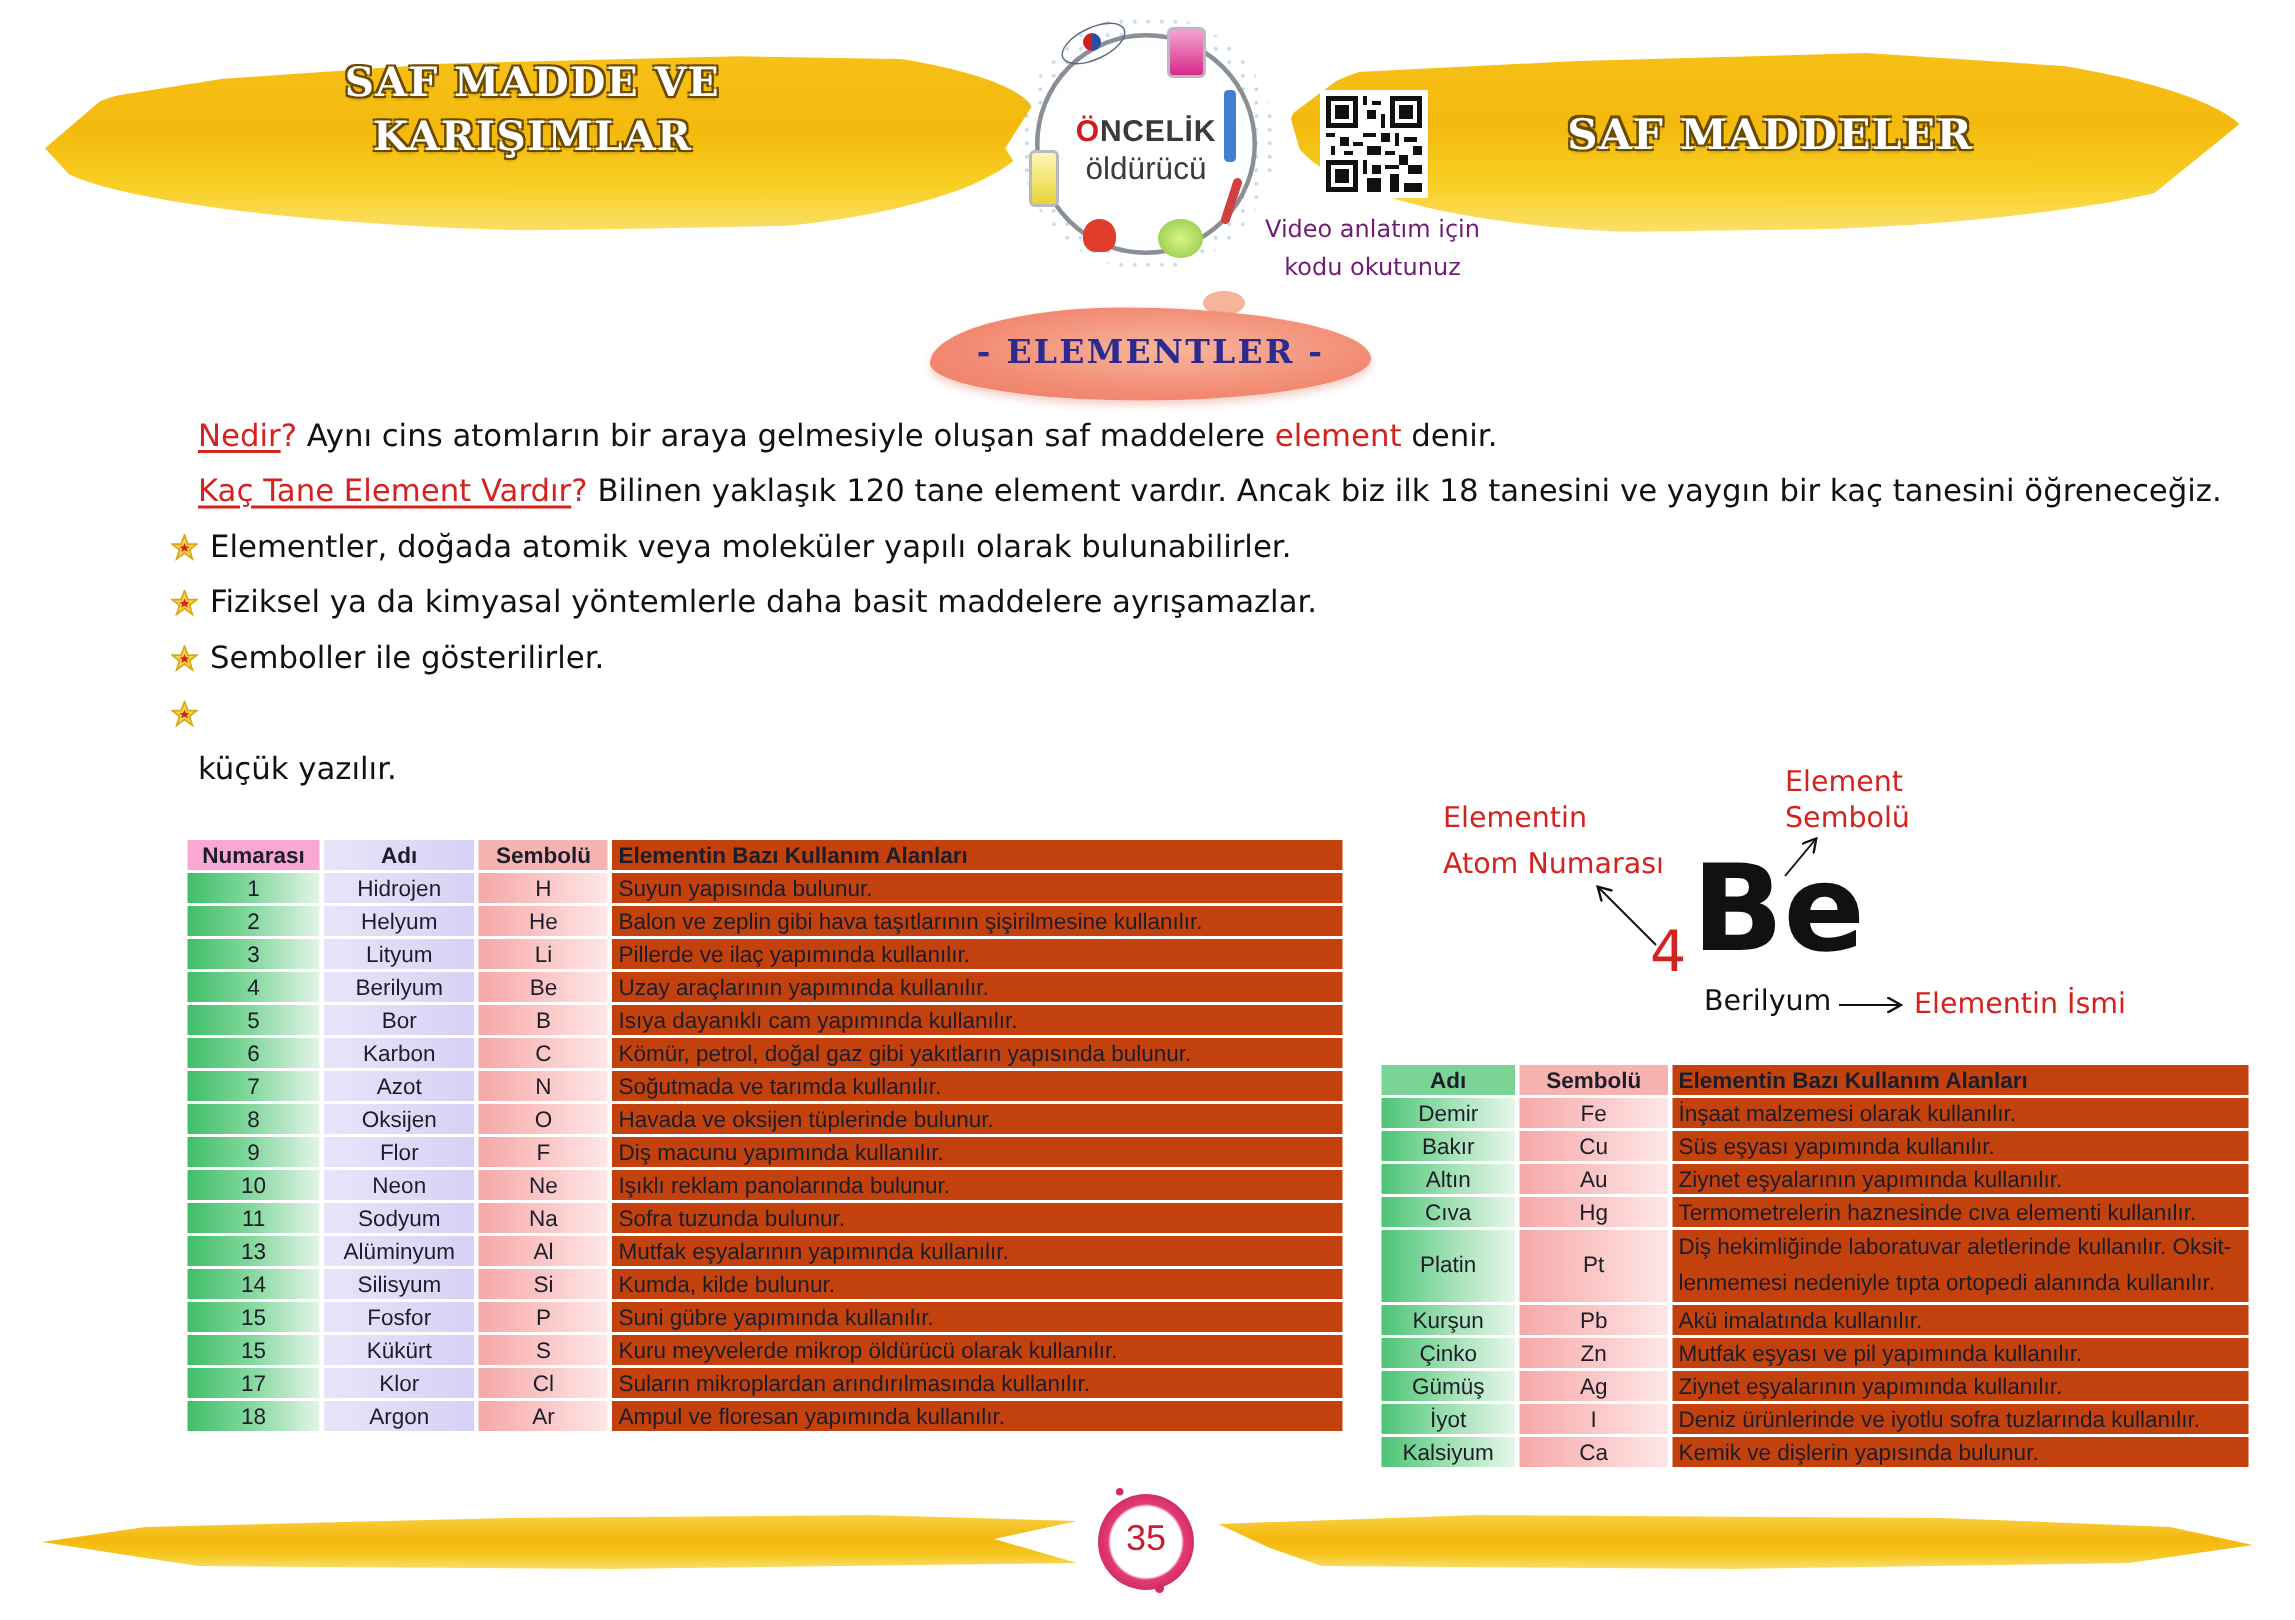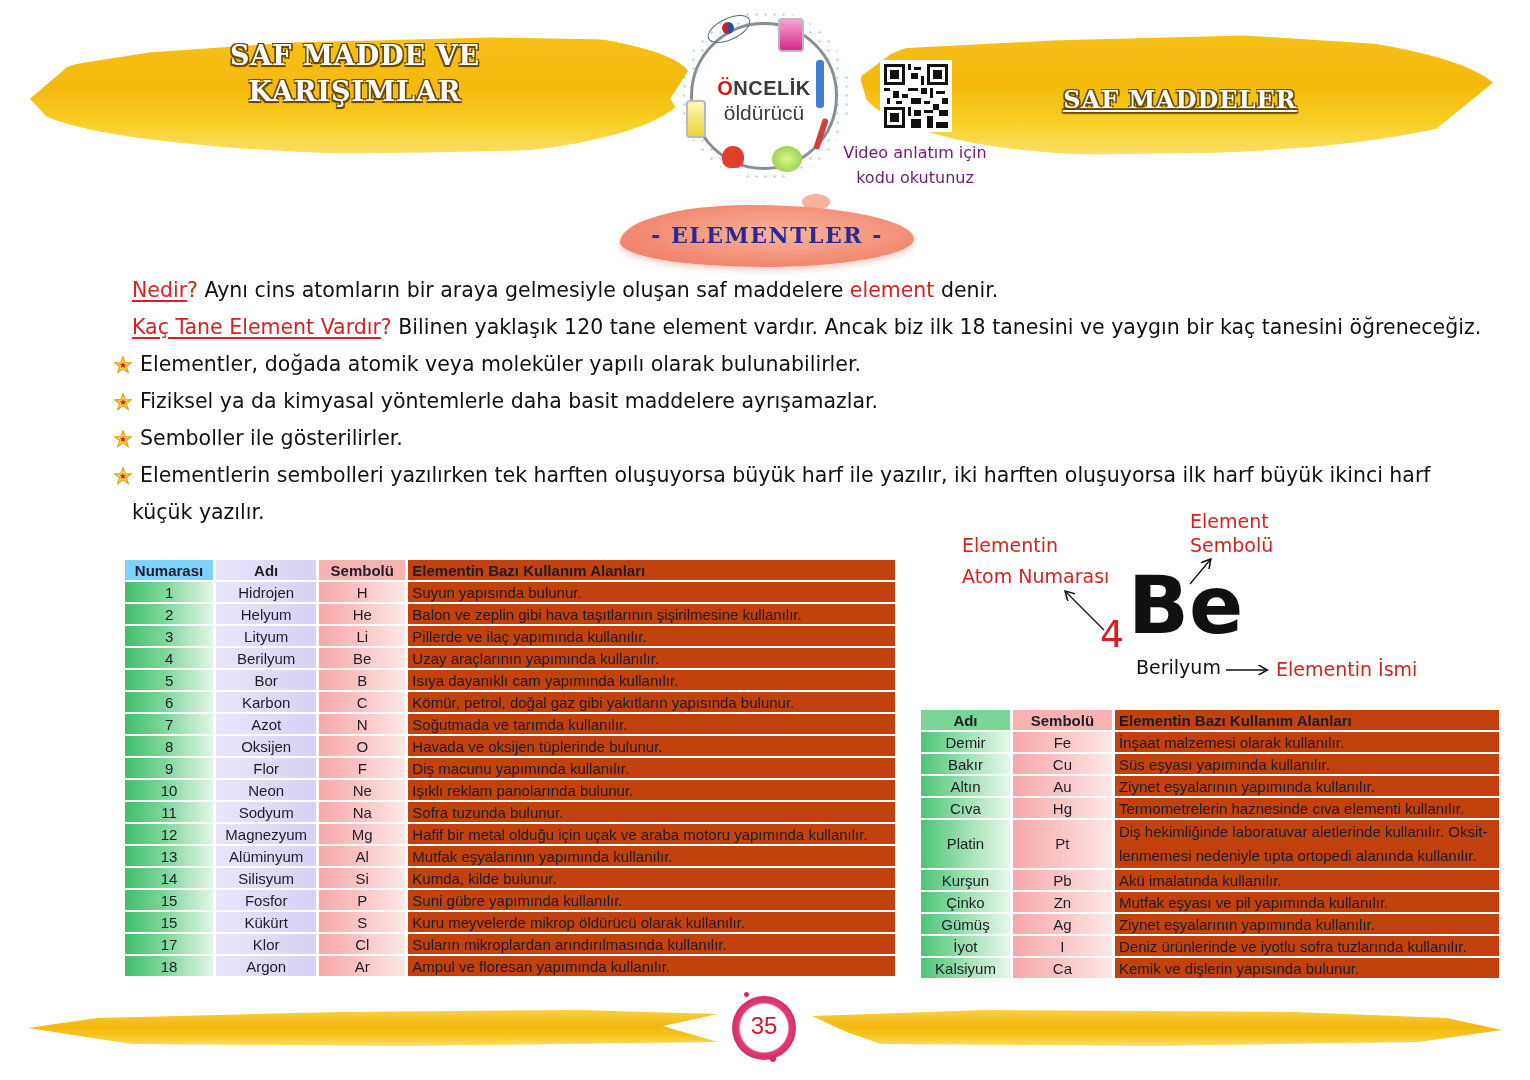--- a/index.html
+++ b/index.html
@@ -22,21 +22,21 @@
     border-radius: 35% 60% 60% 40% / 45% 55% 45% 55%;
     clip-path: polygon(0% 40%, 6% 18%, 30% 12%, 60% 8%, 85% 16%, 100% 40%, 95% 60%, 88% 88%, 60% 98%, 30% 100%, 10% 95%, 2% 75%);
   }
   .banner-title {
     position: absolute; text-align: center;
     font-family: "DejaVu Serif", serif; font-weight: bold;
     color: #ffffff; letter-spacing: 1px;
     text-shadow: -1.5px -1.5px 0 #6b4a00, 1.5px -1.5px 0 #6b4a00, -1.5px 1.5px 0 #6b4a00, 1.5px 1.5px 0 #6b4a00, 0 2px 2px rgba(0,0,0,0.25);
   }
   .unit-title { left: 200px; top: 38px; width: 310px; font-size: 27px; line-height: 36px; }
-  .topic-title { left: 1010px; top: 82px; width: 340px; font-size: 24px; line-height: 36px; text-decoration: underline; }
+  .topic-title { left: 1010px; top: 72px; width: 340px; font-size: 28px; line-height: 36px; }
 
   
   .logo {
     position: absolute; left: 690px; top: 22px; width: 148px; height: 148px;
     border-radius: 50%;
     border: 3px solid #8a8f96;
     background: radial-gradient(circle, #ffffff 62%, #f3f7fb 100%);
   }
   .logo-dots {
     position: absolute; left: 680px; top: 10px; width: 170px; height: 170px; border-radius: 50%;
@@ -95,21 +95,21 @@
   .star {
     position: absolute; left: -6px; top: 10px; width: 18px; height: 18px;
   }
   .cont-line { margin-left: 0; }
 
   
   table.etable { position: absolute; border-collapse: separate; border-spacing: 3px 2px; font-family: "Liberation Sans", sans-serif; font-size: 15px; color: #1d1d2a; }
   table.etable td, table.etable th { height: 20px; padding: 0 4px; white-space: nowrap; }
   table.etable th { font-weight: bold; text-align: center; }
   th.c-num, td.c-num { background: linear-gradient(90deg, #3fbf6a 0%, #7fd69a 45%, #e3f5e8 100%); text-align: center; }
-  th.c-num { background: #7dd3fc; }
+  th.c-num { background: #f9a8d4; }
   th.c-name, td.c-name { background: linear-gradient(90deg, #e8e5fa 0%, #d6d1f5 100%); text-align: center; }
   th.c-sym, td.c-sym { background: linear-gradient(90deg, #f6a8a8 0%, #fbc6c6 50%, #fde7e7 100%); text-align: center; }
   th.c-sym { background: #f7b2b2; }
   th.c-use, td.c-use { background: #c2410c; text-align: left !important; padding-left: 5px; }
   td.c-name2 { background: linear-gradient(90deg, #4cc476 0%, #9ee0b2 50%, #e6f7ea 100%); text-align: center; }
   th.c-name2 { background: #7ad495; }
 
   .t1 { left: 122px; top: 558px; width: 776px; }
   .t1 col.w1 { width: 88px; } .t1 col.w2 { width: 100px; } .t1 col.w3 { width: 86px; } .t1 col.w4 { width: 486px; }
   .t2 { left: 918px; top: 708px; width: 584px; }
@@ -242,21 +242,20 @@
         <polygon points="12,1 15,9 23,9 16.5,14 19,22 12,17 5,22 7.5,14 1,9 9,9" fill="#f9d648" stroke="#d9a516" stroke-width="1.5"></polygon>
         <polygon points="12,8 13.3,11 16.5,11 14,13 15,16 12,14.2 9,16 10,13 7.5,11 10.7,11" fill="#d4231f"></polygon>
       </svg>
     <span>Semboller ile gösterilirler.</span>
   </div>
   <div class="line bullet-line">
     <svg class="star" viewBox="0 0 24 24">
         <polygon points="12,1 15,9 23,9 16.5,14 19,22 12,17 5,22 7.5,14 1,9 9,9" fill="#f9d648" stroke="#d9a516" stroke-width="1.5"></polygon>
         <polygon points="12,8 13.3,11 16.5,11 14,13 15,16 12,14.2 9,16 10,13 7.5,11 10.7,11" fill="#d4231f"></polygon>
       </svg>
-    <span>Elementlerin sembolleri yazılırken tek harften oluşuyorsa büyük harf ile yazılır, iki harften oluşuyorsa ilk harf büyük ikinci harf</span>
   </div>
   <div class="line cont-line">küçük yazılır.</div>
 </div>
 
 <table class="etable t1">
   <colgroup>
       <col class="w1">
       <col class="w2">
       <col class="w3">
       <col class="w4">
@@ -328,26 +327,20 @@
         <td class="c-num">10</td>
         <td class="c-name">Neon</td>
         <td class="c-sym">Ne</td>
         <td class="c-use">Işıklı reklam panolarında bulunur.</td>
       </tr>
       <tr>
         <td class="c-num">11</td>
         <td class="c-name">Sodyum</td>
         <td class="c-sym">Na</td>
         <td class="c-use">Sofra tuzunda bulunur.</td>
-      </tr>
-      <tr>
-        <td class="c-num">12</td>
-        <td class="c-name">Magnezyum</td>
-        <td class="c-sym">Mg</td>
-        <td class="c-use">Hafif bir metal olduğu için uçak ve araba motoru yapımında kullanılır.</td>
       </tr>
       <tr>
         <td class="c-num">13</td>
         <td class="c-name">Alüminyum</td>
         <td class="c-sym">Al</td>
         <td class="c-use">Mutfak eşyalarının yapımında kullanılır.</td>
       </tr>
       <tr>
         <td class="c-num">14</td>
         <td class="c-name">Silisyum</td>

